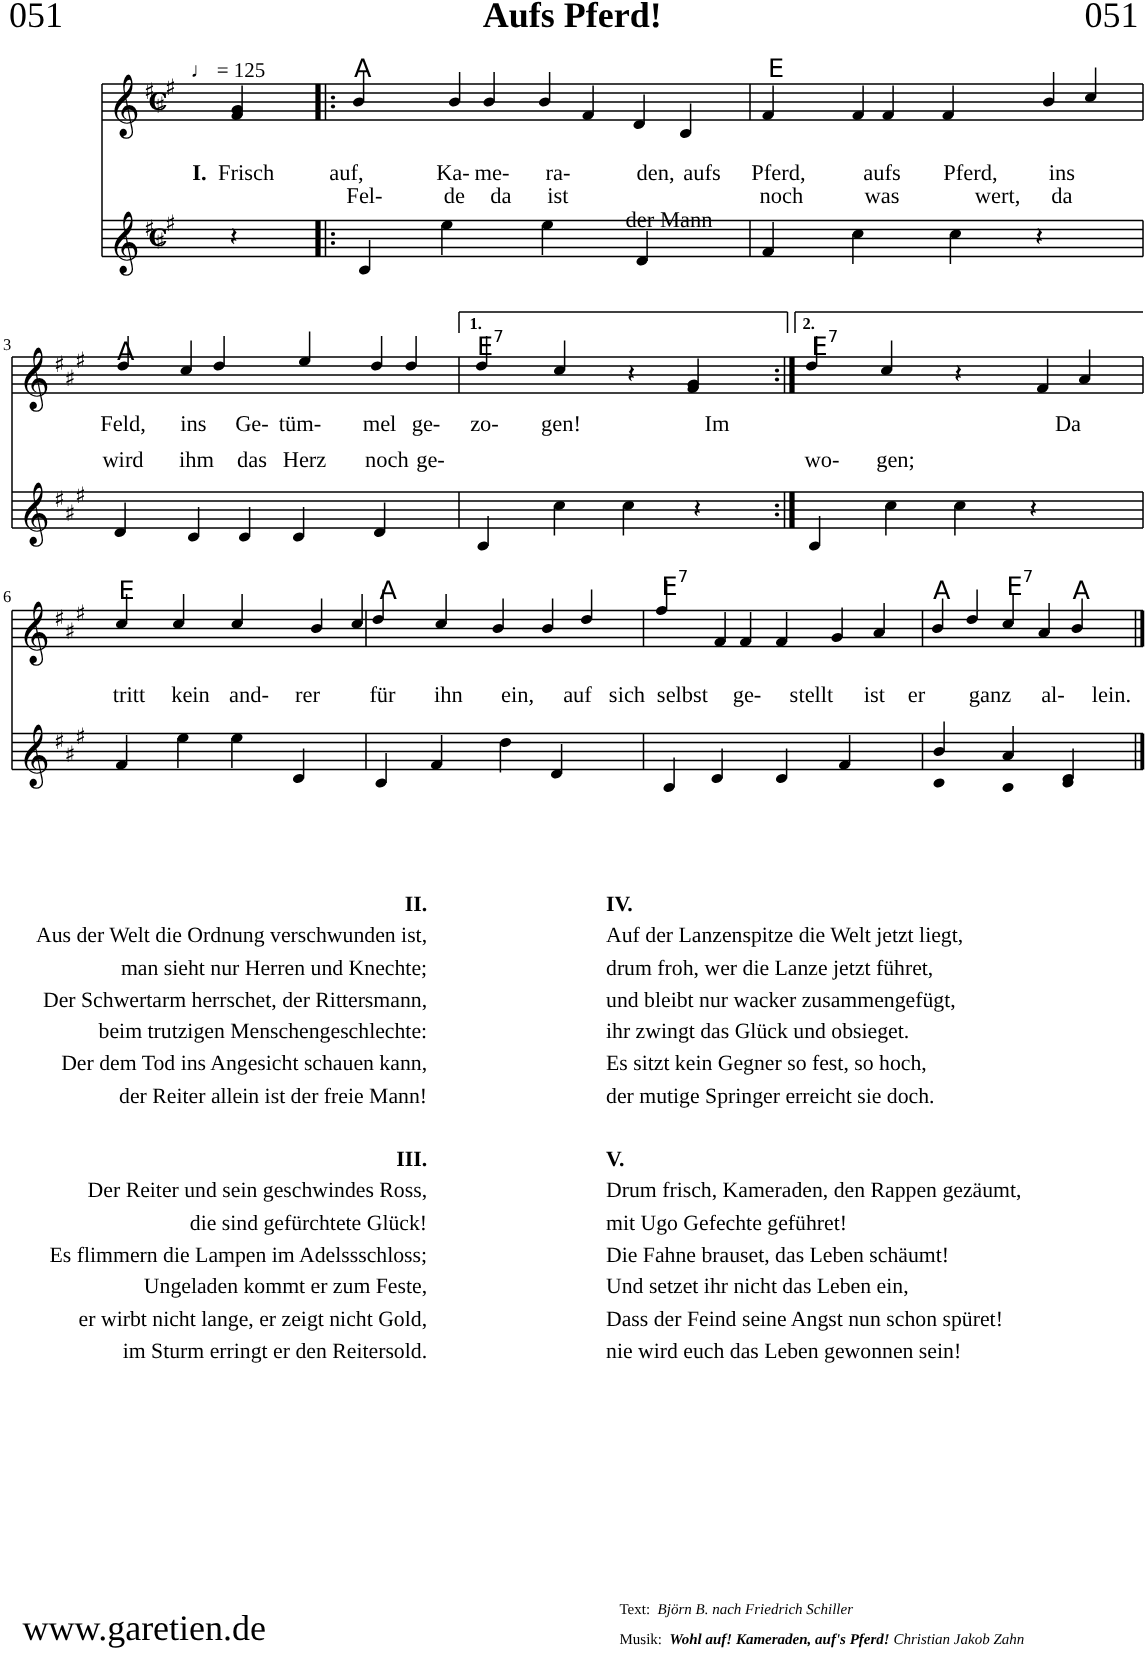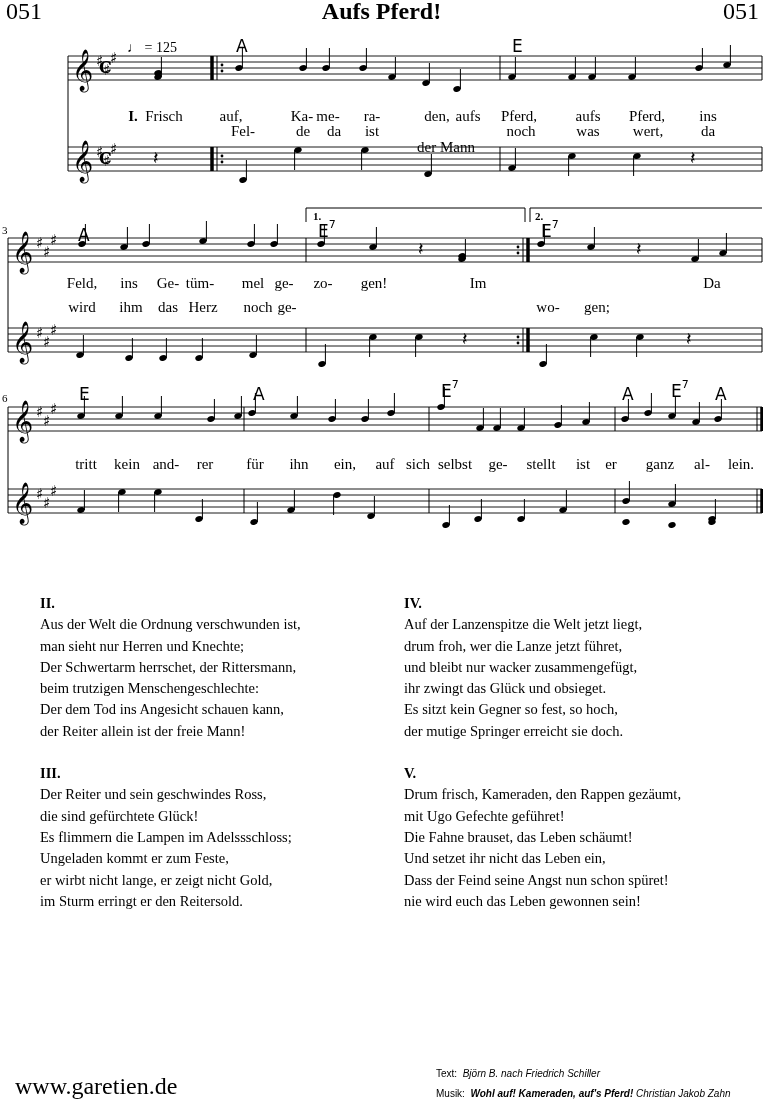--- a/index.html
+++ b/index.html
@@ -11,24 +11,24 @@
   svg#score{position:absolute;left:0;top:0;}
   .lyr{position:absolute;font-size:15px;font-family:"Liberation Serif",serif;white-space:nowrap;transform:translateX(-50%);}
   .chord{position:absolute;font-size:17px;font-family:"DejaVu Sans","Liberation Sans",sans-serif;white-space:nowrap;}
   .chord sup{font-size:11px;position:relative;top:-2px;}
   .sysnum{position:absolute;font-size:11px;font-family:"Liberation Serif",serif;}
   .tempo{position:absolute;font-size:14px;font-family:"Liberation Serif",serif;}
   .volta{position:absolute;font-size:11px;font-weight:bold;font-family:"Liberation Serif",serif;}
   .verses{position:absolute;top:593px;font-size:14.5px;line-height:21.3px;font-family:"Liberation Serif",serif;}
   .verse{margin-bottom:21px;}
   .verse .vnum{font-weight:bold;}
-  #verses-left{left:40px;}
+  #verses-left{left:24px;text-align:right;}
   #verses-right{left:404px;}
   #footer-site{position:absolute;left:15px;top:1073px;font-size:24px;font-family:"Liberation Serif",serif;}
-  .credit{position:absolute;left:436px;font-size:10px;font-family:Liberation Sans, sans-serif;white-space:nowrap;}
+  .credit{position:absolute;left:413px;font-size:10px;font-family:Liberation Serif, serif;white-space:nowrap;}
   .credit i{font-style:italic;}
   .credit b{font-style:italic;font-weight:bold;}
 </style>
 </head>
 <body>
 
 <div id="num-left" class="hdr-num">051</div>
 <div id="title">Aufs Pferd!</div>
 <div id="num-right" class="hdr-num">051</div>
 
@@ -330,21 +330,21 @@
     <div class="lyr" style="left: 588px; top: 108px;">aufs</div>
     <div class="lyr" style="left: 647px; top: 108px;">Pferd,</div>
     <div class="lyr" style="left: 708px; top: 108px;">ins</div>
     <div class="lyr" style="left: 243px; top: 123px;">Fel-</div>
     <div class="lyr" style="left: 303px; top: 123px;">de</div>
     <div class="lyr" style="left: 334px; top: 123px;">da</div>
     <div class="lyr" style="left: 372px; top: 123px;">ist</div>
     <div class="lyr" style="left: 446px; top: 139px;">der Mann</div>
     <div class="lyr" style="left: 521px; top: 123px;">noch</div>
     <div class="lyr" style="left: 588px; top: 123px;">was</div>
-    <div class="lyr" style="left: 648px; top: 123px;">wert,</div>
+    <div class="lyr" style="left: 665px; top: 123px;">wert,</div>
     <div class="lyr" style="left: 708px; top: 123px;">da</div>
     <div class="sysnum" style="left: 2px; top: 224px;">3</div>
     <div class="chord" style="left: 78px; top: 225px;">A</div>
     <div class="chord" style="left: 318px; top: 220px;">E<sup>7</sup></div>
     <div class="chord" style="left: 541px; top: 220px;">E<sup>7</sup></div>
     <div class="volta" style="left: 313px; top: 210px;">1.</div>
     <div class="volta" style="left: 535px; top: 210px;">2.</div>
     <div class="lyr" style="left: 82px; top: 275px;">Feld,</div>
     <div class="lyr" style="left: 129px; top: 275px;">ins</div>
     <div class="lyr" style="left: 168px; top: 275px;">Ge-</div>

